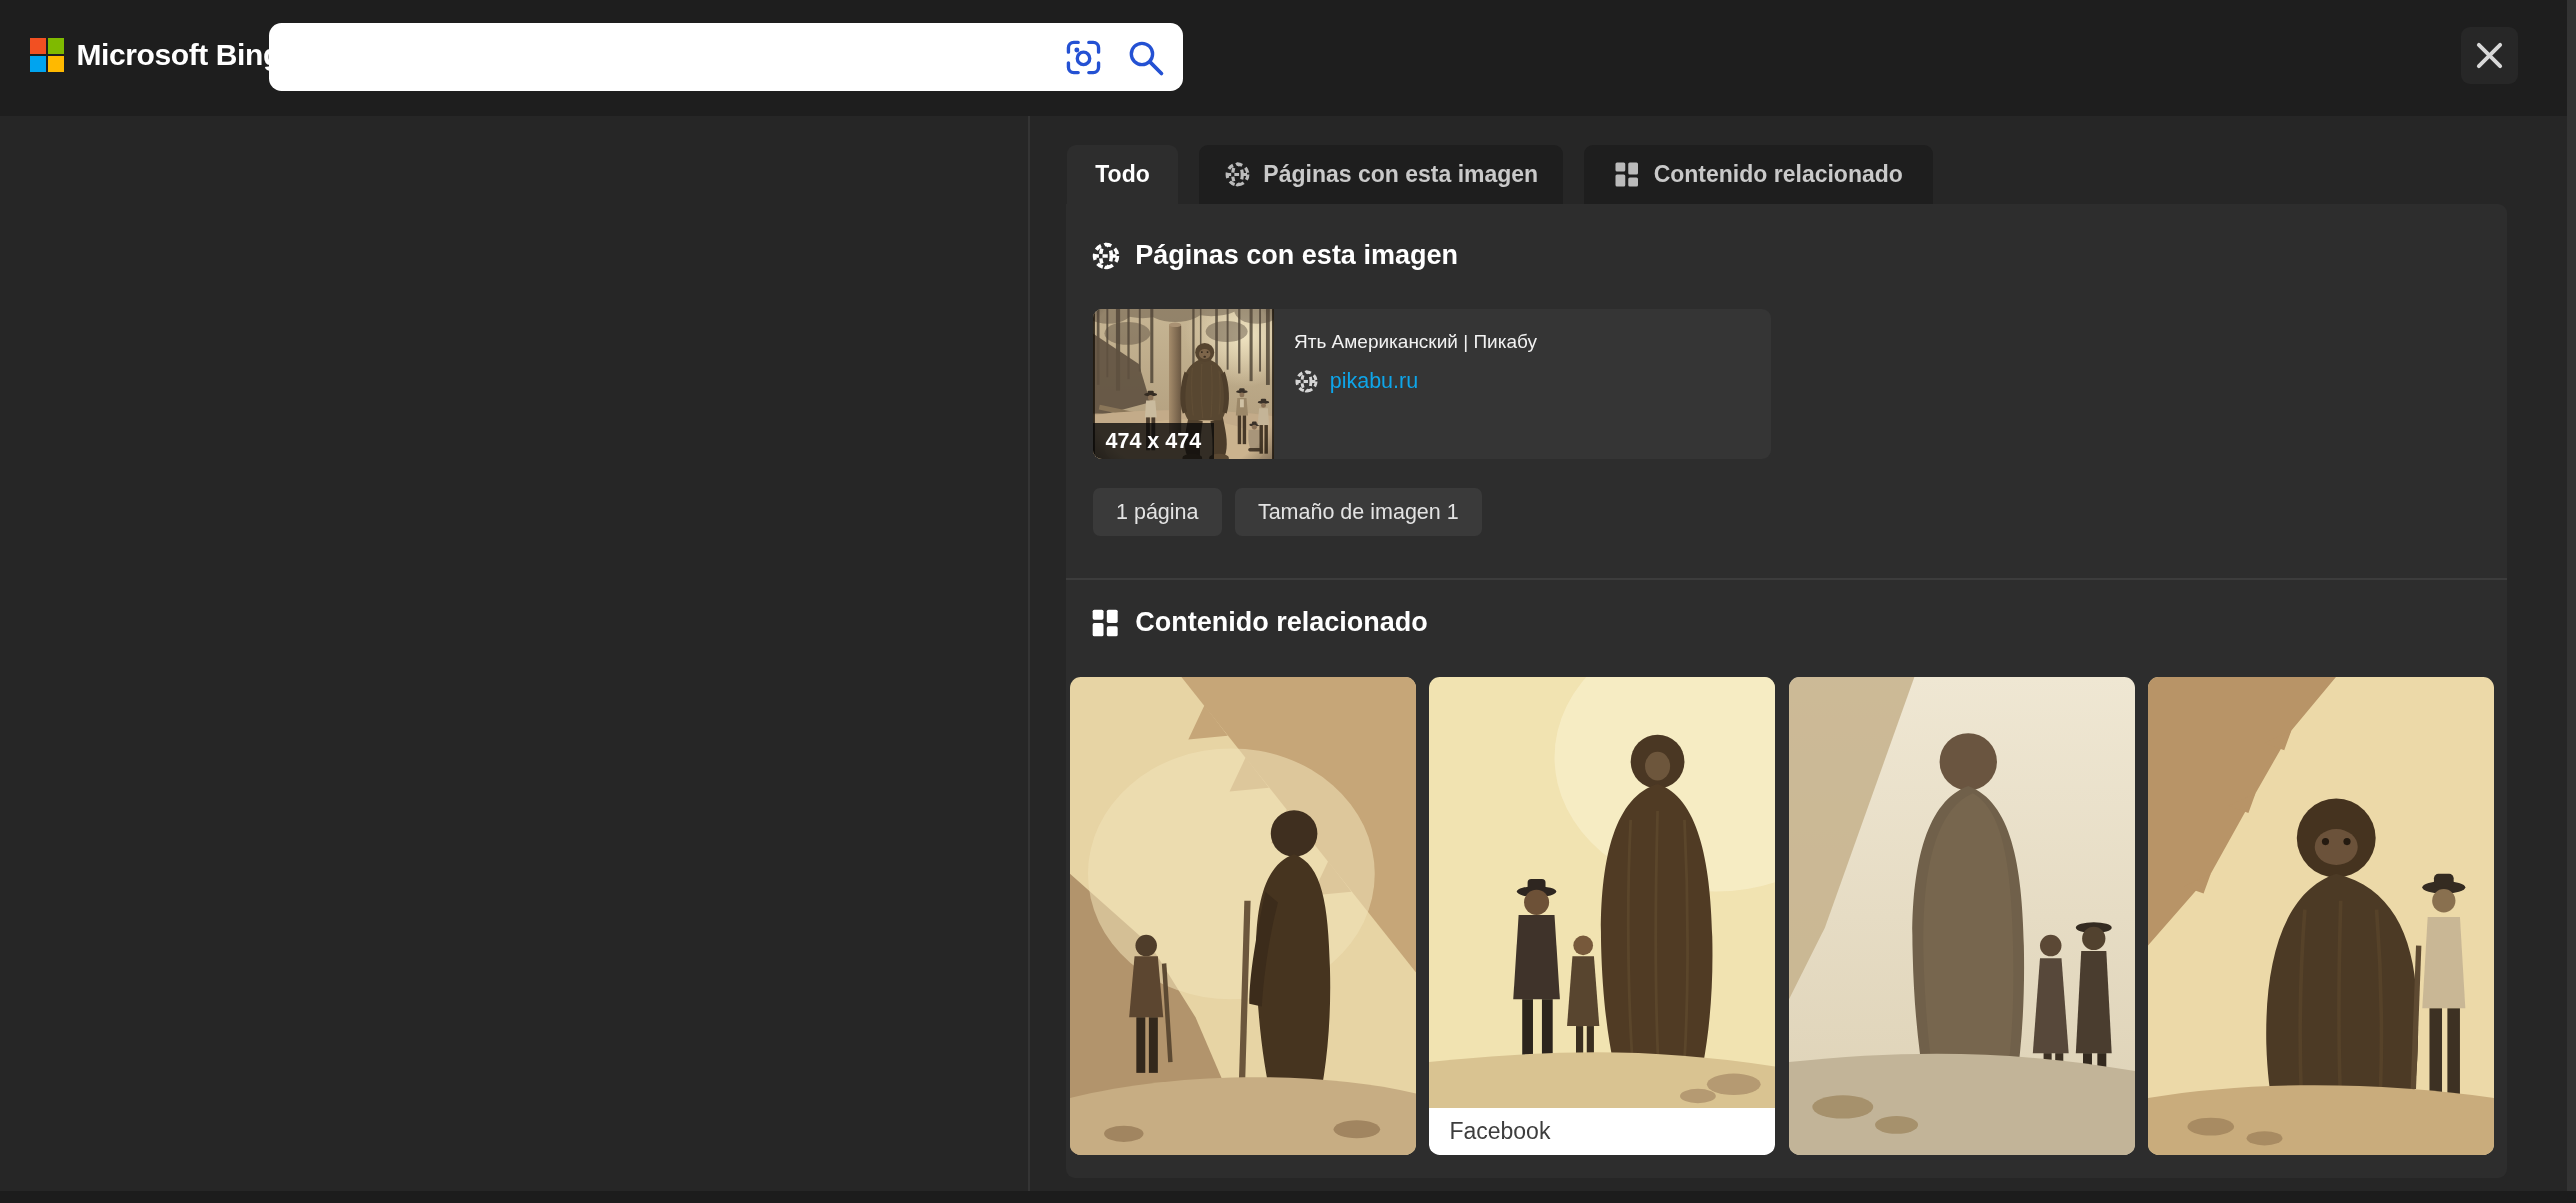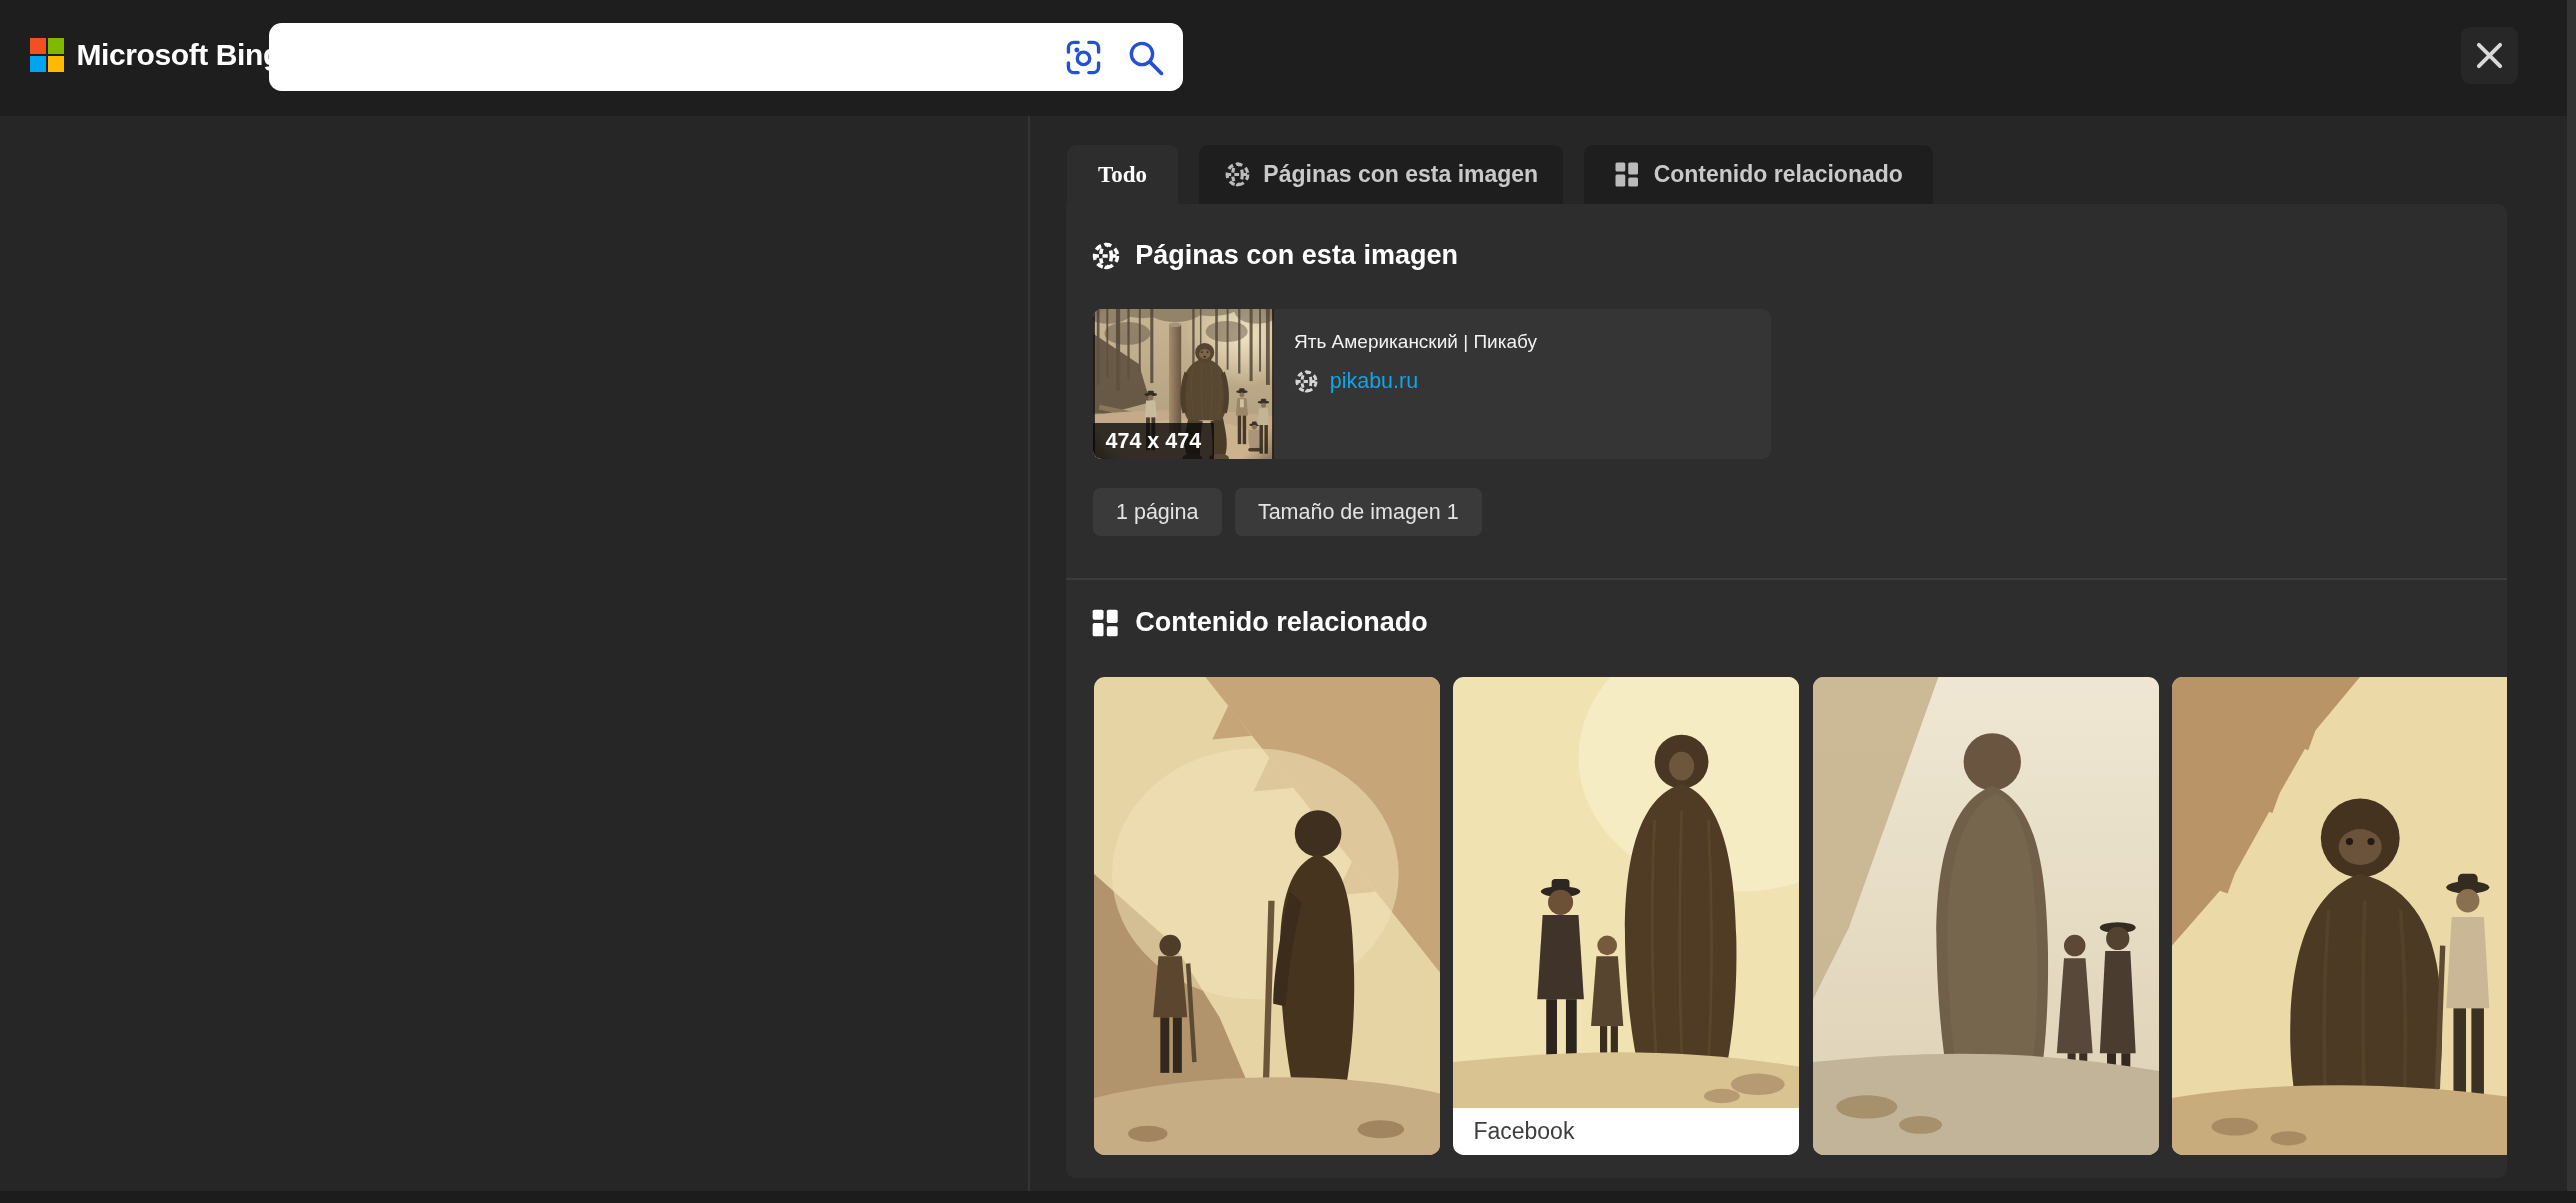--- a/index.html
+++ b/index.html
@@ -29,21 +29,21 @@
   .photo-img{position:absolute;left:56px;top:0;width:849px;height:833px;}
   .vs-row{position:absolute;left:0;top:996px;width:1028px;display:flex;justify-content:center;align-items:center;gap:14.3px;cursor:pointer;}
   .vs-row .vs-icon{width:39px;height:39px;}
   .vs-label{color:#dcdcdc;font-size:26px;}
   
   .tab{position:absolute;top:145px;height:59px;border-radius:9px 9px 0 0;display:flex;align-items:center;
        justify-content:center;gap:12.5px;cursor:pointer;box-sizing:border-box;}
   .tab-ico{width:27px;height:27px;opacity:.92;}
   .tab-label{font-size:23px;}
   .tab-todo{left:1067px;width:111px;background:#2d2d2d;}
-  .tab-todo .tab-label{color:#fff;font-weight:700;font-family:Liberation Serif, serif;}
+  .tab-todo .tab-label{color:#fff;font-weight:700;}
   .tab-pages{left:1199px;width:364px;background:#1e1e1e;}
   .tab-related{left:1584px;width:349px;background:#1e1e1e;}
   .tab-pages .tab-label,.tab-related .tab-label{color:#c9c9c9;font-weight:600;}
   
   .panel{position:absolute;left:1066px;top:204px;width:1441px;height:974px;background:#2d2d2d;
          border-radius:0 9px 9px 9px;overflow:hidden;}
   .sec-header{position:absolute;left:25px;display:flex;align-items:center;gap:14.3px;}
   .sec-header .sec-ico{width:30px;height:30px;}
   .sec-title{color:#fff;font-size:27px;font-weight:700;}
   .sec1{top:36px;}
@@ -56,21 +56,21 @@
              background:rgba(8,8,8,.78);color:#fff;font-size:21.5px;font-weight:600;}
   .result-text{padding:21.5px 0 0 20px;}
   .result-title{color:#f2f2f2;font-size:19px;}
   .result-src{margin-top:16px;display:flex;align-items:center;gap:10.7px;}
   .src-ico{width:25px;height:25px;}
   .src-text{color:#0ea5e9;font-size:21.5px;}
   .chips{position:absolute;left:27px;top:284px;display:flex;gap:13.4px;}
   .chip{height:48px;line-height:48px;padding:0 23px;background:#3a3a3a;border-radius:7.2px;color:#e3e3e3;
         font-size:21.5px;cursor:pointer;}
   .h-divider{position:absolute;left:0;top:374px;width:1441px;height:1.8px;background:#3c3c3c;}
-  .cards{position:absolute;left:28px;top:473px;display:flex;gap:13.4px;}
+  .cards{position:absolute;left:4px;top:473px;display:flex;gap:13.4px;}
   .rcard{width:346px;height:478px;border-radius:10.7px;overflow:hidden;background:#222;flex:0 0 auto;
          display:flex;flex-direction:column;cursor:pointer;}
   .rcard .img{flex:1;position:relative;overflow:hidden;}
   .rcard .img svg{position:absolute;left:0;top:0;width:100%;height:100%;}
   .rcard-footer{height:47px;background:#fff;flex:0 0 auto;display:flex;align-items:center;padding-left:20px;}
   .rcard-caption{color:#3d3d3d;font-size:23px;}
 </style>
 </head>
 <body>
 

